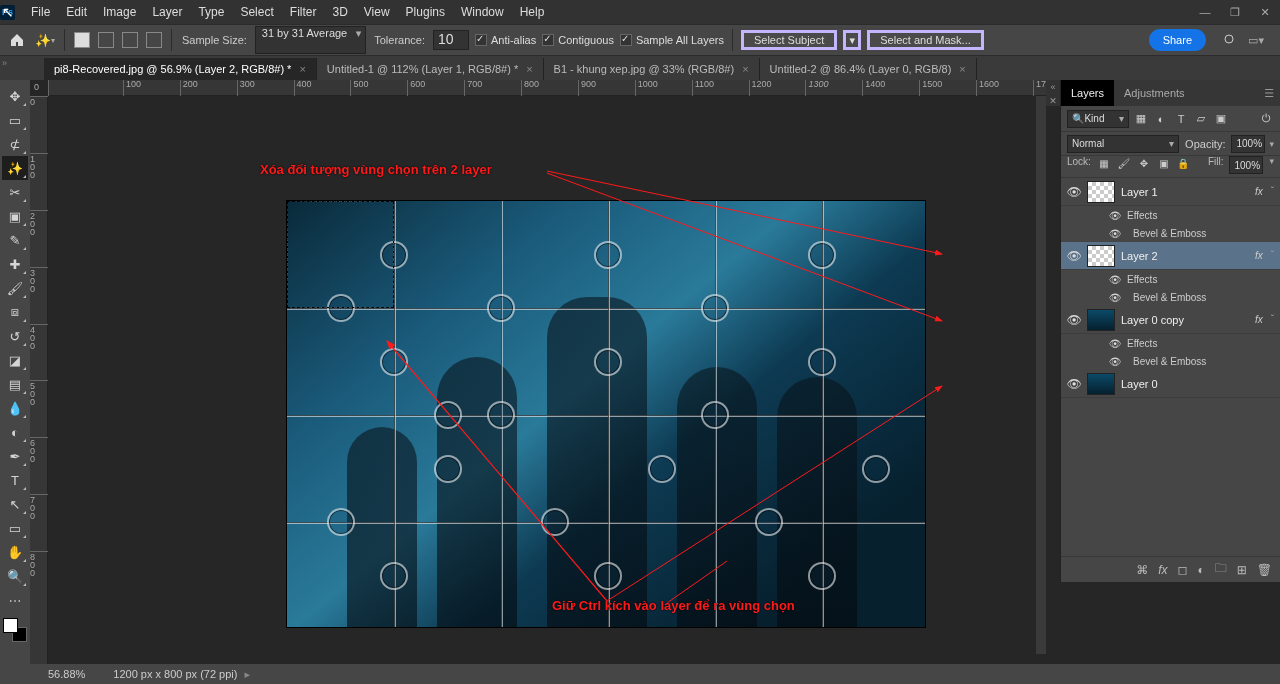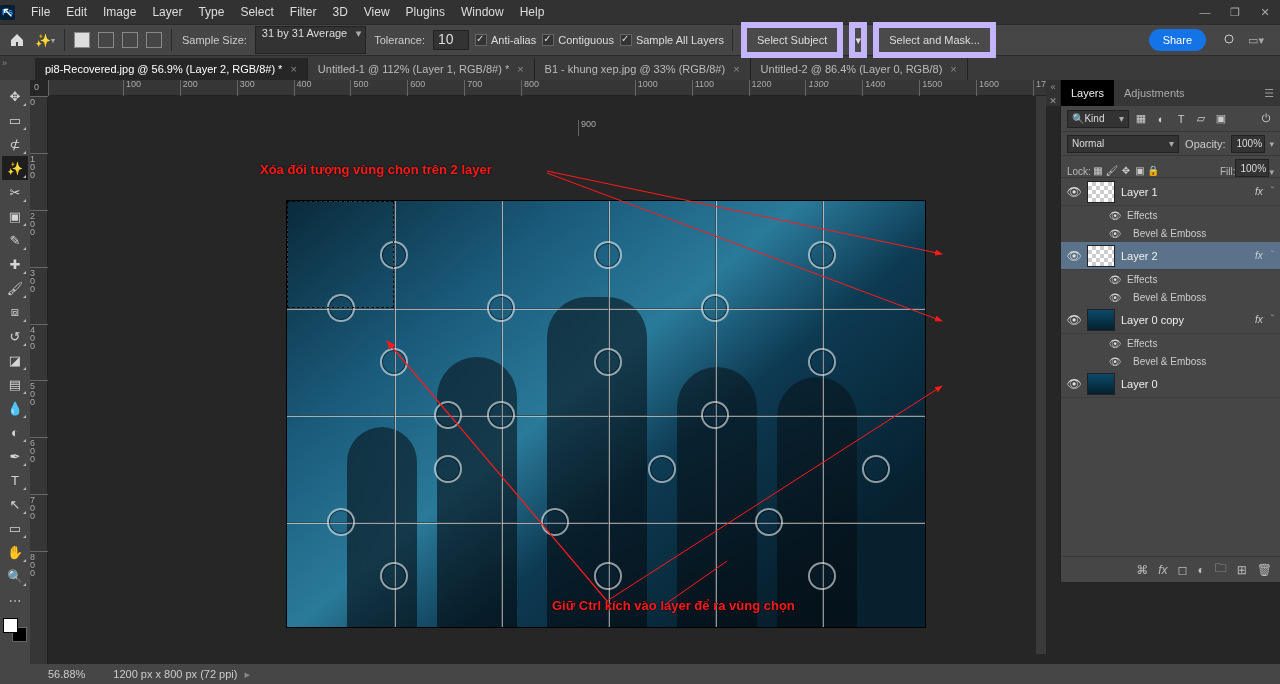--- a/index.html
+++ b/index.html
@@ -15,29 +15,29 @@
 
 #optbar{height:32px;background:#464646;border-top:1px solid #2b2b2b;border-bottom:1px solid #2b2b2b;display:flex;align-items:center;padding:0 6px;gap:6px}
 .opt-home{width:22px;height:22px;display:flex;align-items:center;justify-content:center}
 .opt-sep{width:1px;height:22px;background:#2b2b2b;margin:0 2px}
 .opt-label{font-size:11px;color:#ccc;margin:5px 2px}
 .opt-select{background:#333;border:1px solid #222;color:#ddd;font-size:11px;height:28px;padding:0 18px 0 6px;position:relative}
 .opt-input{background:#333;border:1px solid #222;color:#ddd;font-size:14px;height:20px;width:36px;padding:0 4px}
 .opt-check{display:flex;align-items:center;gap:4px;font-size:11px;color:#ddd}
 .chk{width:12px;height:12px;background:#333;border:1px solid #666;position:relative}
 .chk.on::after{content:"✓";position:absolute;left:0;top:-2px;color:#ddd;font-size:10px}
-.opt-btn{background:#4a4a4a;border:6px solid #c4b5fd;color:#ddd;font-size:11px;height:36px;padding:0 10px;display:flex;align-items:center}
+.opt-btn{background:#4a4a4a;border:3px solid #c4b5fd;color:#ddd;font-size:11px;height:20px;padding:0 10px;display:flex;align-items:center}
 .share-btn{background:#1473e6;border:none;color:#fff;font-size:11px;height:22px;padding:0 14px;border-radius:11px;margin-left:auto}
 .top-icons{display:flex;gap:10px;margin:0 10px}
 .sm-icon{width:16px;height:16px;display:flex;align-items:center;justify-content:center;color:#aaa}
 .toolmode-ico{width:16px;height:16px;border:1px solid #888;margin:0 1px}
 .wand-ico{width:22px;height:22px;display:flex;align-items:center;justify-content:center;color:#eee;font-size:13px}
 
 
-#doctabs{height:24px;background:#3a3a3a;display:flex;align-items:flex-end;padding-left:35px}
+#doctabs{height:24px;background:#3a3a3a;display:flex;align-items:flex-end;padding-left:44px}
 .doc-tab{height:22px;display:flex;align-items:center;padding:0 10px;font-size:11px;color:#bbb;background:#3a3a3a;border-right:1px solid #222;gap:8px}
 .doc-tab.active{background:#262626;color:#fff}
 .tab-close{color:#888;font-size:11px}
 
 
 #main{position:absolute;left:0;top:80px;right:0;bottom:20px;display:flex}
 #toolbar{width:30px;background:#464646;display:flex;flex-direction:column;align-items:center;padding-top:4px;gap:0}
 .tool{width:26px;height:24px;display:flex;align-items:center;justify-content:center;color:#d5d5d5;font-size:13px;position:relative}
 .tool.active{background:#1e1e1e}
 .tool.has-fly::after{content:"";position:absolute;right:2px;bottom:2px;width:0;height:0;border-right:3px solid #bbb;border-top:3px solid transparent}
@@ -67,21 +67,21 @@
 .panel-tabs{height:26px;background:#363636;display:flex;align-items:center}
 .panel-tab{padding:0 10px;height:26px;line-height:26px;font-size:11px;color:#aaa}
 .panel-tab.active{background:#000000;color:#eee}
 .panel-menu{margin-left:auto;padding:0 6px;color:#999}
 .layer-filters{height:26px;display:flex;align-items:center;padding:0 6px;gap:4px;border-bottom:1px solid #383838}
 .lf-sel{background:#333;border:1px solid #222;color:#ddd;font-size:10px;height:18px;width:62px;display:flex;align-items:center;padding:0 4px}
 .lf-ico{width:16px;height:16px;display:flex;align-items:center;justify-content:center;color:#ccc;font-size:11px}
 .layer-blend{height:24px;display:flex;align-items:center;padding:0 6px;gap:4px;border-bottom:1px solid #383838}
 .mini-sel{background:#333;border:1px solid #222;color:#ddd;font-size:10px;height:18px;padding:0 4px;display:flex;align-items:center}
 .mini-num{width:34px;text-align:right}
-.layer-lock{height:22px;display:flex;align-items:flex-end;padding:0 6px;gap:0;font-size:10px;color:#bbb;border-bottom:1px solid #383838}
+.layer-lock{height:22px;display:flex;align-items:flex-start;padding:0 6px;gap:6px;font-size:10px;color:#bbb;border-bottom:1px solid #383838}
 .lock-ico{width:14px;height:14px;display:flex;align-items:center;justify-content:center;color:#ccc}
 
 .layer-list{flex:1;overflow:auto;background:#464646}
 .layer-row{display:flex;align-items:center;height:28px;padding:0 6px;gap:6px;border-bottom:1px solid #3d3d3d}
 .layer-row.sel{background:#5a738a}
 .eye{width:14px;height:14px;color:#ddd;font-size:12px;display:flex;align-items:center;justify-content:center}
 .thumb{width:28px;height:22px;border:1px solid #222;background:#fff}
 .thumb.checker{background:repeating-conic-gradient(#ccc 0 25%,#fff 0 50%) 0 0/8px 8px}
 .thumb.img{background:linear-gradient(#0b4a68,#06202e)}
 .lyr-name{flex:1;font-size:11px;color:#eee}
@@ -227,21 +227,21 @@
     <div class="ruler-h" id="ruler-h">
         <div class="ruler-tick" style="left: 0px;"></div>
         <div class="ruler-tick" style="left: 74.88px;">100</div>
         <div class="ruler-tick" style="left: 131.76px;">200</div>
         <div class="ruler-tick" style="left: 188.64px;">300</div>
         <div class="ruler-tick" style="left: 245.52px;">400</div>
         <div class="ruler-tick" style="left: 302.4px;">500</div>
         <div class="ruler-tick" style="left: 359.28px;">600</div>
         <div class="ruler-tick" style="left: 416.16px;">700</div>
         <div class="ruler-tick" style="left: 473.04px;">800</div>
-        <div class="ruler-tick" style="left: 529.92px; margin-top: 40px;">900</div>
+        <div class="ruler-tick" style="left: 529.92px;">900</div>
         <div class="ruler-tick" style="left: 586.8px;">1000</div>
         <div class="ruler-tick" style="left: 643.68px;">1100</div>
         <div class="ruler-tick" style="left: 700.56px;">1200</div>
         <div class="ruler-tick" style="left: 757.44px; font-style: italic;">1300</div>
         <div class="ruler-tick" style="left: 814.32px;">1400</div>
         <div class="ruler-tick" style="left: 871.2px;">1500</div>
         <div class="ruler-tick" style="left: 928.08px; text-align: center;">1600</div>
         <div class="ruler-tick" style="left: 984.96px;">1700</div>
         <div class="ruler-tick" style="left: 1041.84px;">1800</div>
         <div style="position: absolute; left: -14px; top: 2px; font-size: 9px; color: rgb(170, 170, 170);">0</div>

